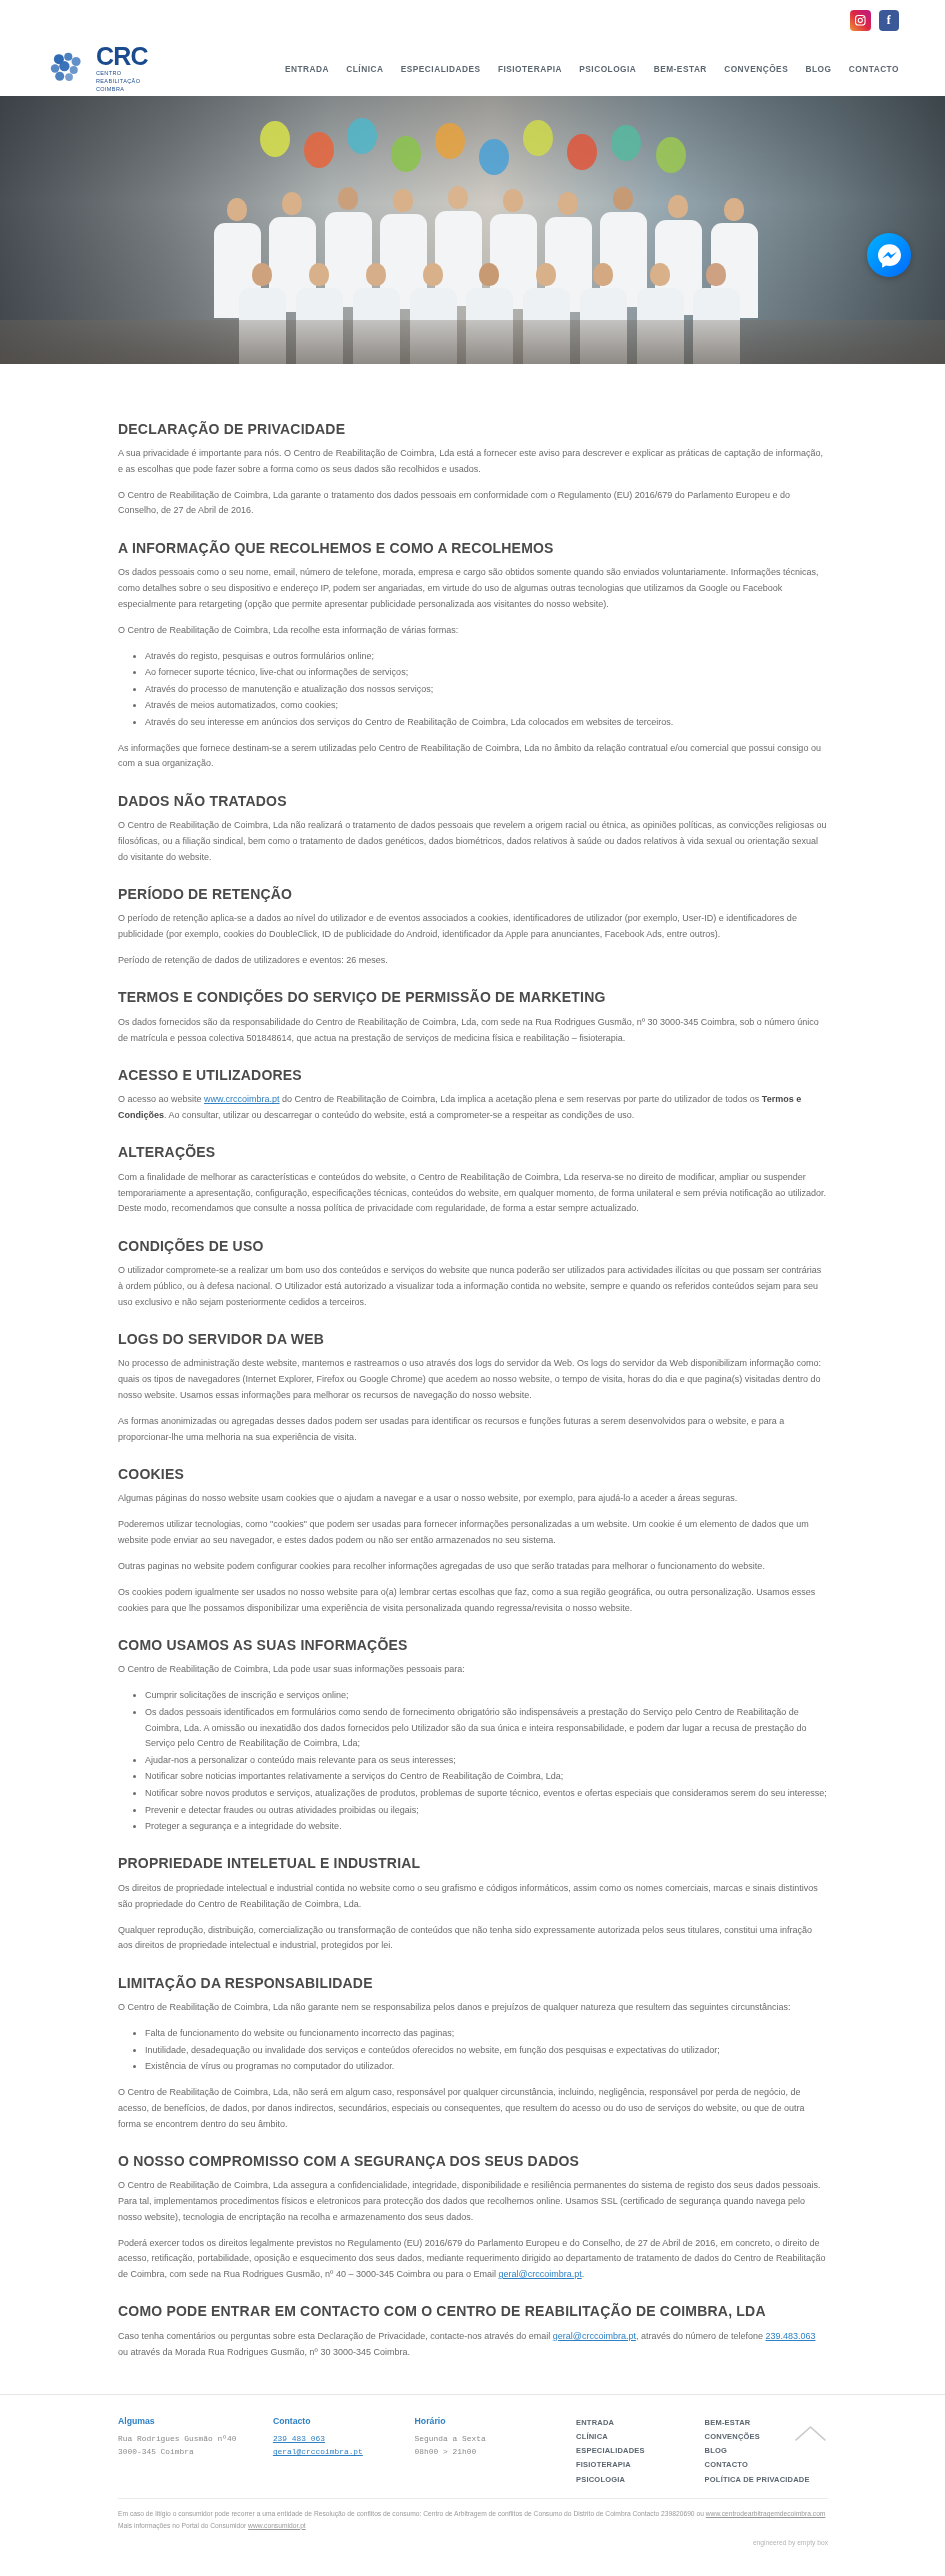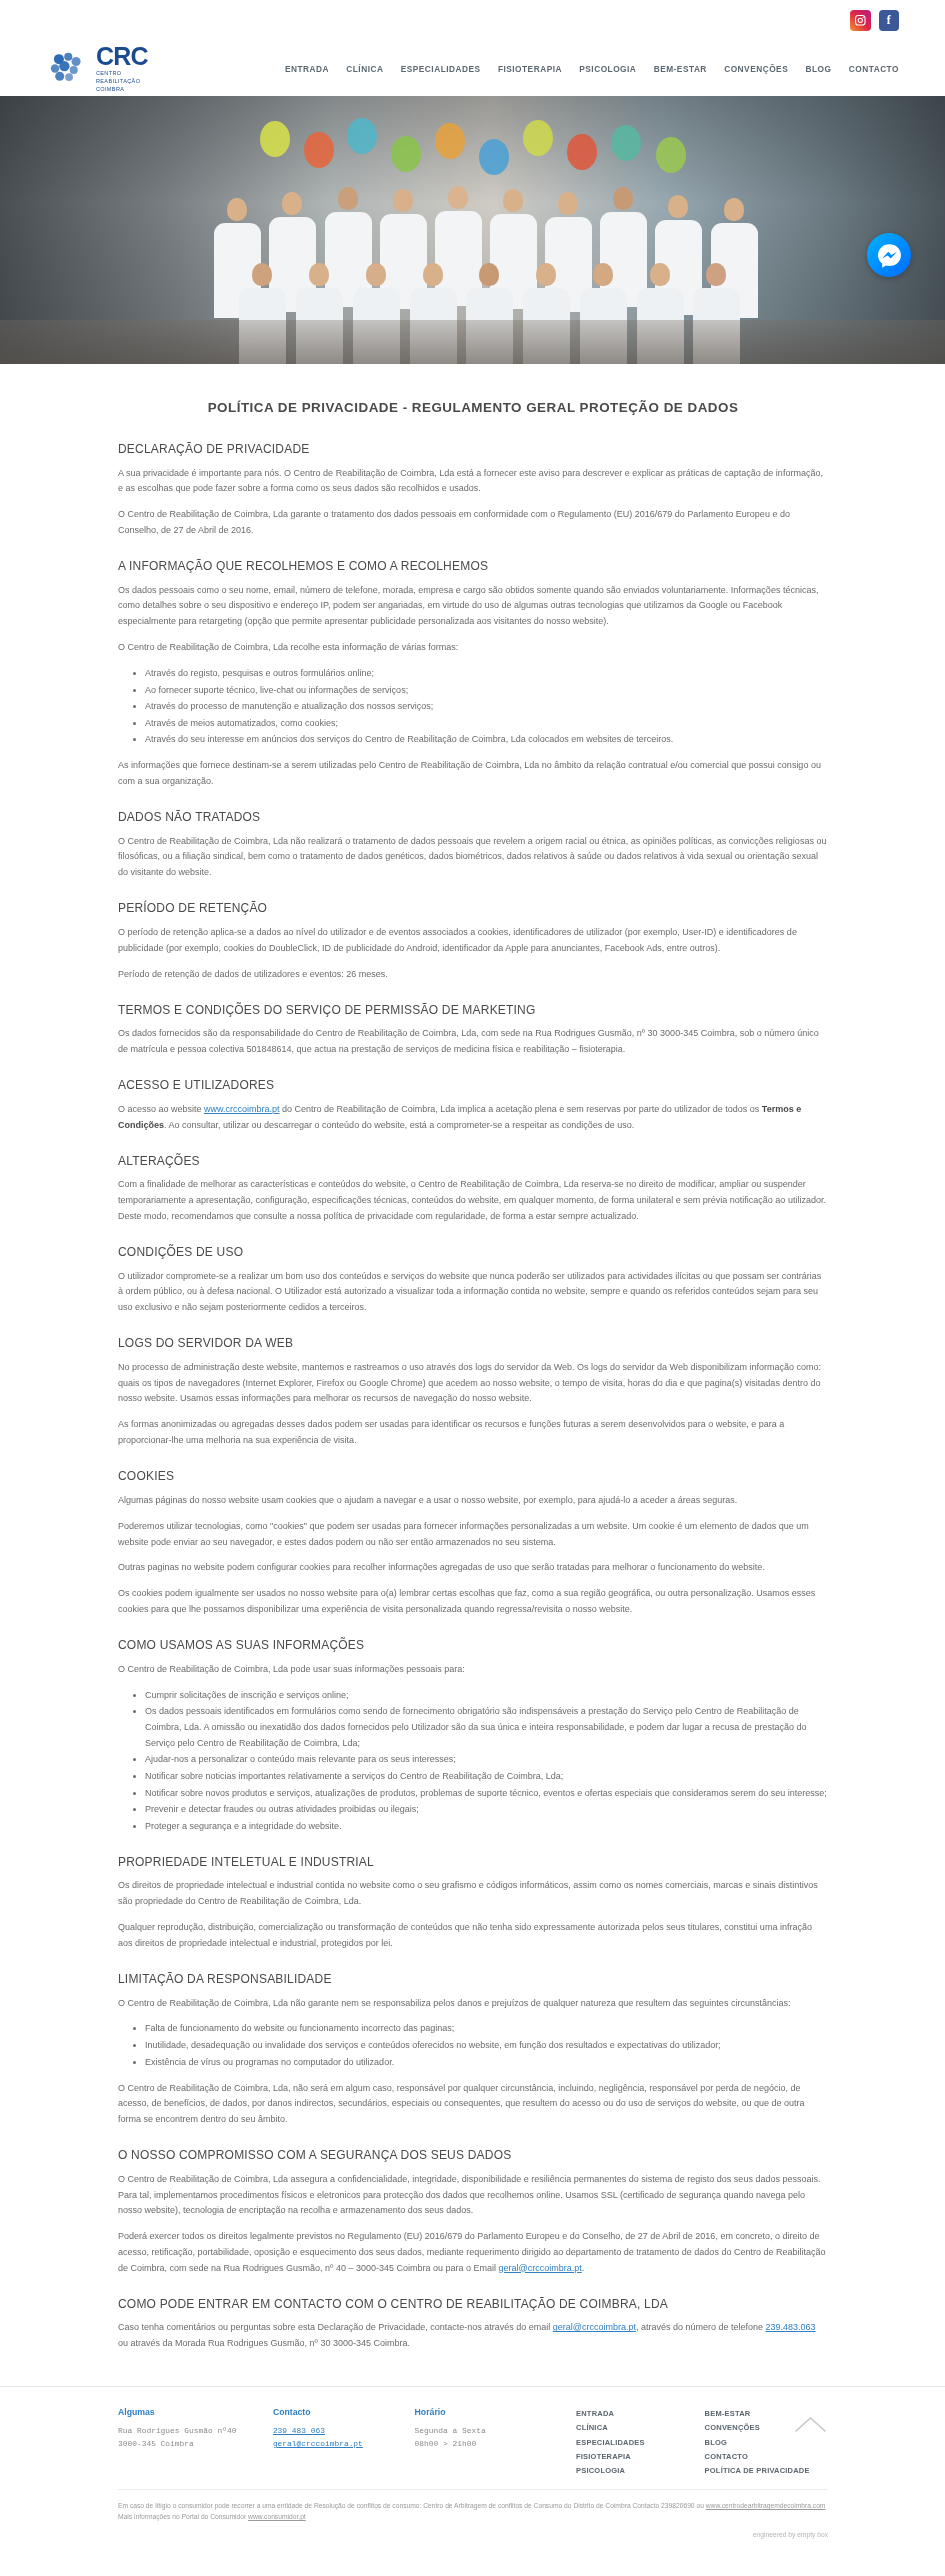--- a/index.html
+++ b/index.html
@@ -114,23 +114,23 @@
   }
   h1.page-title {
     text-align:center;
     font-size:13.4px;
     color:#4a4a4a;
     font-weight:bold;
     letter-spacing:0.5px;
     margin:0 0 27px 0;
   }
   h2.sec {
-    font-size:12px;
+    font-size:14px;
     color:#4a4a4a;
-    font-weight:normal;
+    font-weight:bold;
     letter-spacing:0.2px;
     margin:20.5px 0 9.5px 0;
   }
   p.body {
     font-size:9px;
     line-height:1.75;
     color:#6b6b6b;
     margin:0 0 10.2px 0;
     text-align:left;
   }
@@ -354,21 +354,20 @@
     <div class="hero-floor"></div>
   </div>
 
   <div class="messenger">
     <svg viewBox="0 0 24 24" fill="#fff">
       <path d="M12 2C6.2 2 1.8 6.3 1.8 11.7c0 3 1.4 5.7 3.7 7.5v3.6l3.4-1.9c.9.25 1.9.4 3.1.4 5.8 0 10.2-4.3 10.2-9.6C22.2 6.3 17.8 2 12 2zm1.1 12.7l-2.7-2.8-5.1 2.8 5.6-6 2.8 2.8 5-2.8-5.6 6z"></path>
     </svg>
   </div>
 
   <div class="content">
-    <h1 class="page-title">POLÍTICA DE PRIVACIDADE - REGULAMENTO GERAL PROTEÇÃO DE DADOS</h1>
     <div id="sections">
         <h2 class="sec">DECLARAÇÃO DE PRIVACIDADE</h2>
         <p class="body">A sua privacidade é importante para nós. O Centro de Reabilitação de Coimbra, Lda está a fornecer este aviso para descrever e explicar as práticas de captação de informação, e as escolhas que pode fazer sobre a forma como os seus dados são recolhidos e usados.</p>
         <p class="body">O Centro de Reabilitação de Coimbra, Lda garante o tratamento dos dados pessoais em conformidade com o Regulamento (EU) 2016/679 do Parlamento Europeu e do Conselho, de 27 de Abril de 2016.</p>
         <h2 class="sec">A INFORMAÇÃO QUE RECOLHEMOS E COMO A RECOLHEMOS</h2>
         <p class="body">Os dados pessoais como o seu nome, email, número de telefone, morada, empresa e cargo são obtidos somente quando são enviados voluntariamente. Informações técnicas, como detalhes sobre o seu dispositivo e endereço IP, podem ser angariadas, em virtude do uso de algumas outras tecnologias que utilizamos da Google ou Facebook especialmente para retargeting (opção que permite apresentar publicidade personalizada aos visitantes do nosso website).</p>
         <p class="body">O Centro de Reabilitação de Coimbra, Lda recolhe esta informação de várias formas:</p>
         <ul class="body-list">
           <li>Através do registo, pesquisas e outros formulários online;</li>
           <li>Ao fornecer suporte técnico, live-chat ou informações de serviços;</li>
@@ -409,21 +408,21 @@
           <li>Prevenir e detectar fraudes ou outras atividades proibidas ou ilegais;</li>
           <li>Proteger a segurança e a integridade do website.</li>
         </ul>
         <h2 class="sec">PROPRIEDADE INTELETUAL E INDUSTRIAL</h2>
         <p class="body">Os direitos de propriedade intelectual e industrial contida no website como o seu grafismo e códigos informáticos, assim como os nomes comerciais, marcas e sinais distintivos são propriedade do Centro de Reabilitação de Coimbra, Lda.</p>
         <p class="body">Qualquer reprodução, distribuição, comercialização ou transformação de conteúdos que não tenha sido expressamente autorizada pelos seus titulares, constitui uma infração aos direitos de propriedade intelectual e industrial, protegidos por lei.</p>
         <h2 class="sec">LIMITAÇÃO DA RESPONSABILIDADE</h2>
         <p class="body">O Centro de Reabilitação de Coimbra, Lda não garante nem se responsabiliza pelos danos e prejuízos de qualquer natureza que resultem das seguintes circunstâncias:</p>
         <ul class="body-list">
           <li>Falta de funcionamento do website ou funcionamento incorrecto das paginas;</li>
-          <li>Inutilidade, desadequação ou invalidade dos serviços e conteúdos oferecidos no website, em função dos resultados e expectativas do utilizador;</li>
+          <li>Inutilidade, desadequação ou invalidade dos serviços e conteúdos oferecidos no website, em função dos pesquisas e expectativas do utilizador;</li>
           <li>Existência de vírus ou programas no computador do utilizador.</li>
         </ul>
         <p class="body">O Centro de Reabilitação de Coimbra, Lda, não será em algum caso, responsável por qualquer circunstância, incluindo, negligência, responsável por perda de negócio, de acesso, de benefícios, de dados, por danos indirectos, secundários, especiais ou consequentes, que resultem do acesso ou do uso de serviços do website, ou que de outra forma se encontrem dentro do seu âmbito.</p>
         <h2 class="sec">O NOSSO COMPROMISSO COM A SEGURANÇA DOS SEUS DADOS</h2>
         <p class="body">O Centro de Reabilitação de Coimbra, Lda assegura a confidencialidade, integridade, disponibilidade e resiliência permanentes do sistema de registo dos seus dados pessoais. Para tal, implementamos procedimentos físicos e eletronicos para protecção dos dados que recolhemos online. Usamos SSL (certificado de segurança quando navega pelo nosso website), tecnologia de encriptação na recolha e armazenamento dos seus dados.</p>
         <p class="body">Poderá exercer todos os direitos legalmente previstos no Regulamento (EU) 2016/679 do Parlamento Europeu e do Conselho, de 27 de Abril de 2016, em concreto, o direito de acesso, retificação, portabilidade, oposição e esquecimento dos seus dados, mediante requerimento dirigido ao departamento de tratamento de dados do Centro de Reabilitação de Coimbra, com sede na Rua Rodrigues Gusmão, nº 40 – 3000-345 Coimbra ou para o Email <a class="inline" href="#">geral@crccoimbra.pt</a>.</p>
         <h2 class="sec">COMO PODE ENTRAR EM CONTACTO COM O CENTRO DE REABILITAÇÃO DE COIMBRA, LDA</h2>
         <p class="body">Caso tenha comentários ou perguntas sobre esta Declaração de Privacidade, contacte-nos através do email <a class="inline" href="#">geral@crccoimbra.pt</a>, através do número de telefone <a class="inline" href="#">239.483.063</a> ou através da Morada Rua Rodrigues Gusmão, nº 30 3000-345 Coimbra.</p>
       </div>
   </div>

